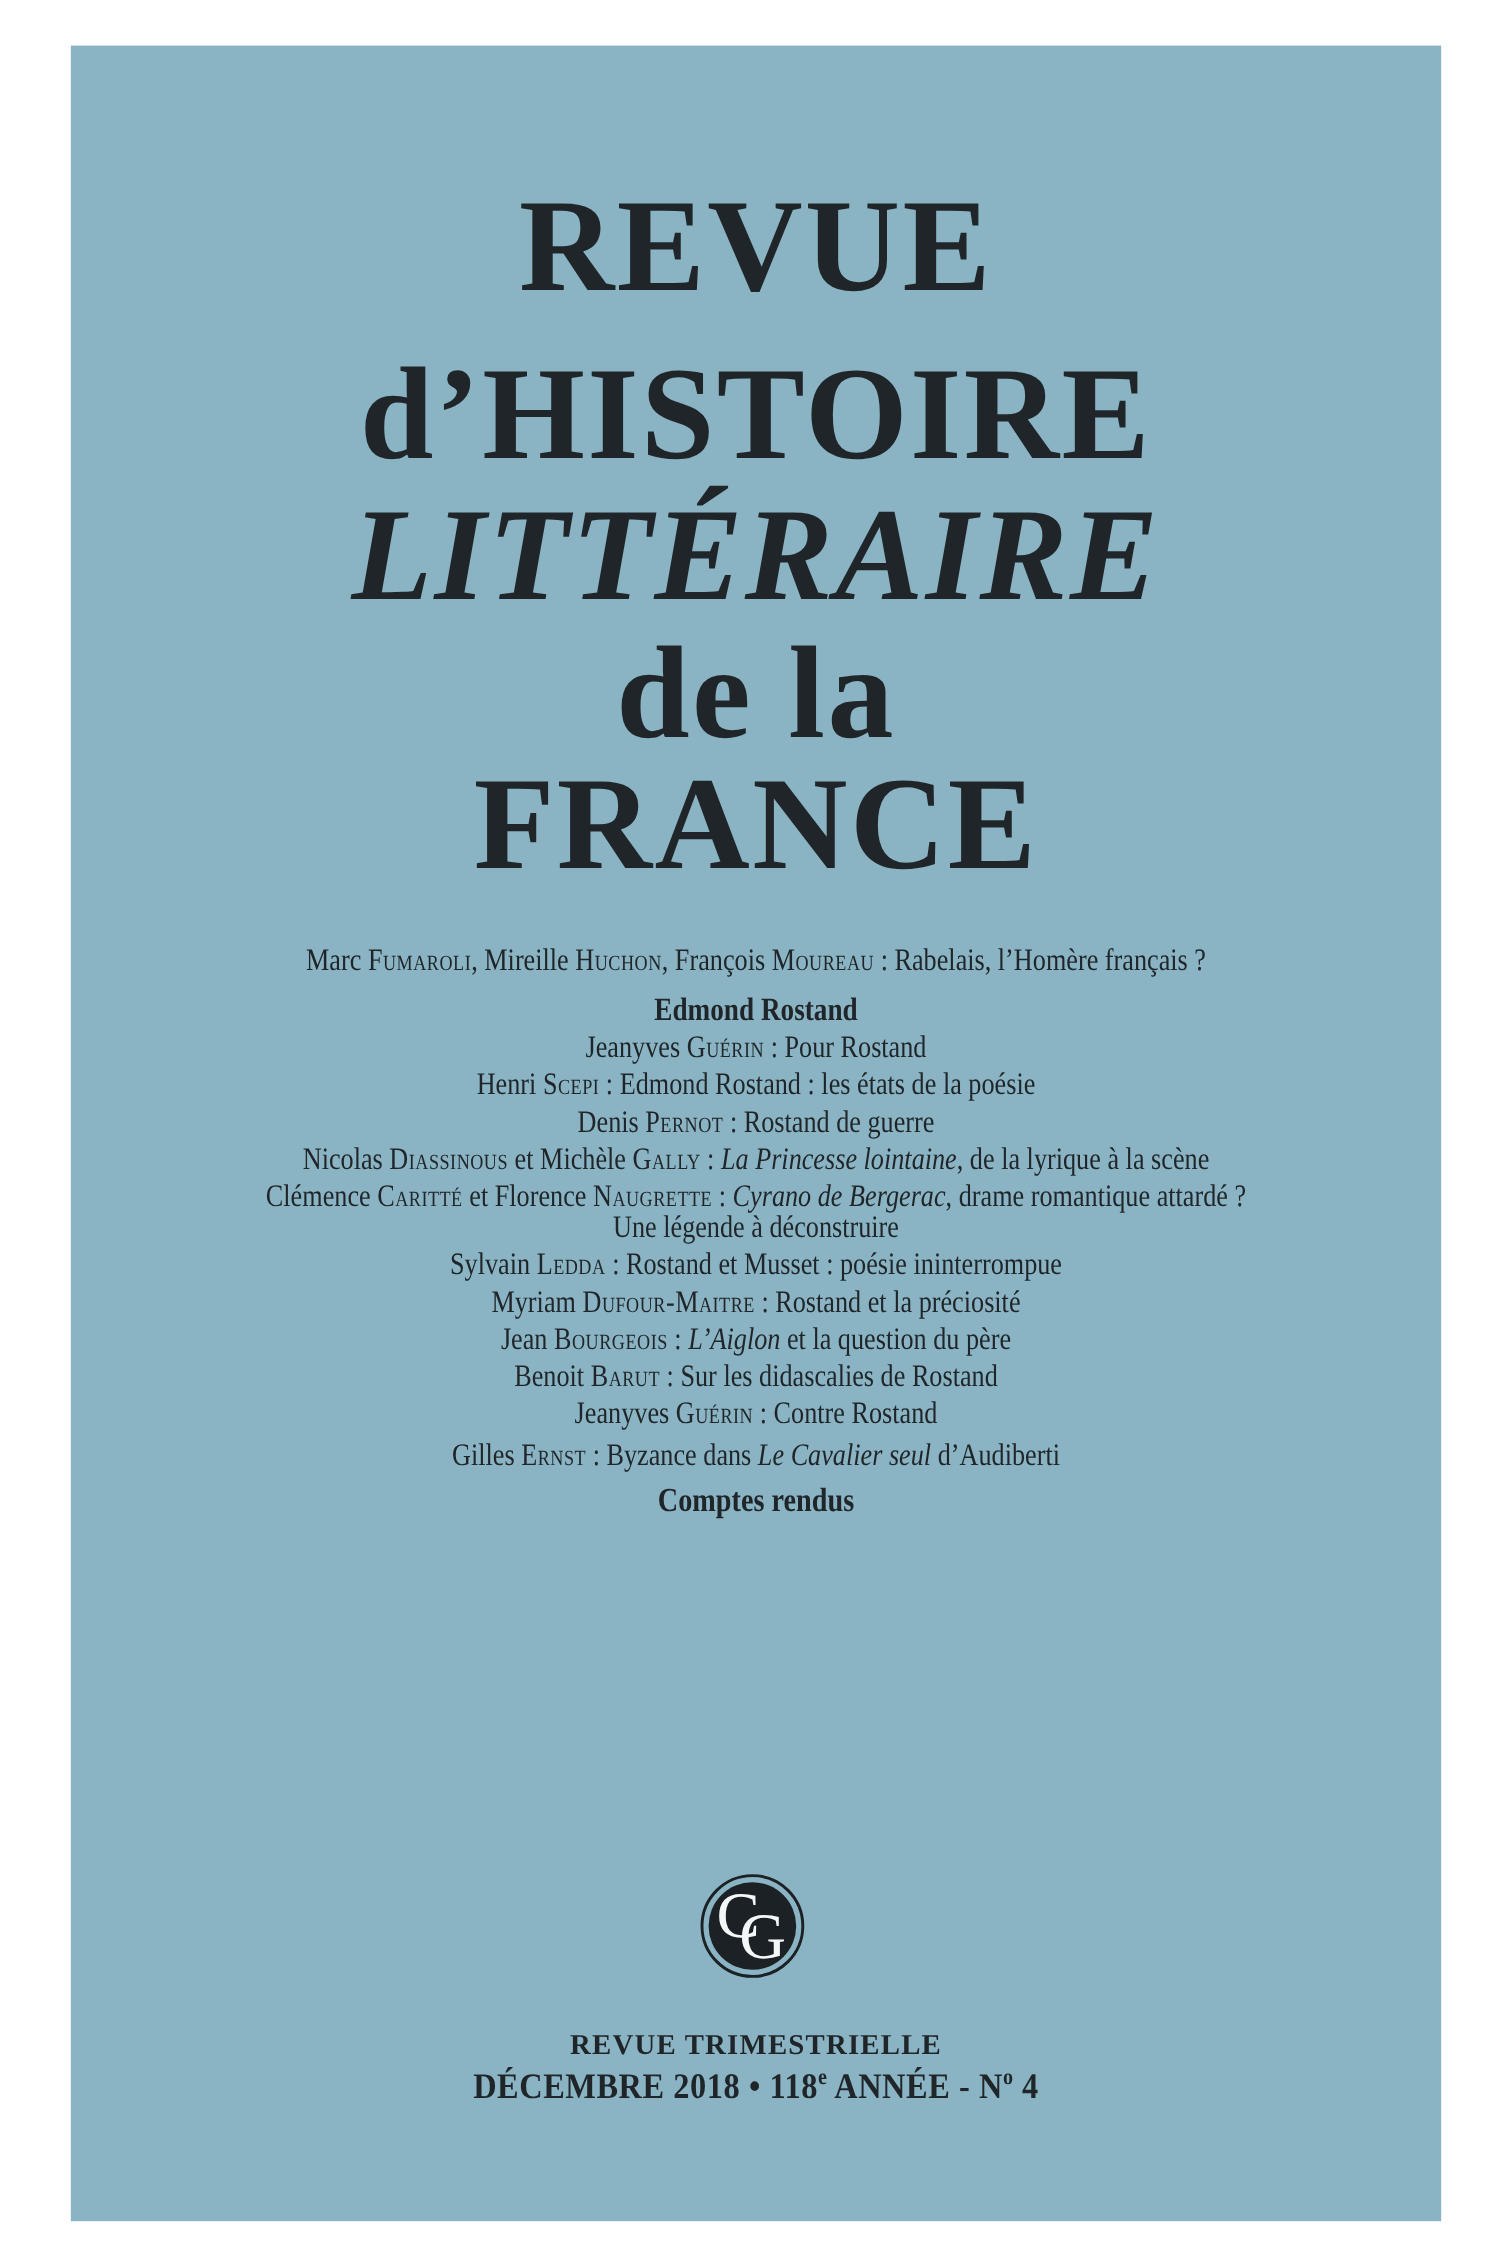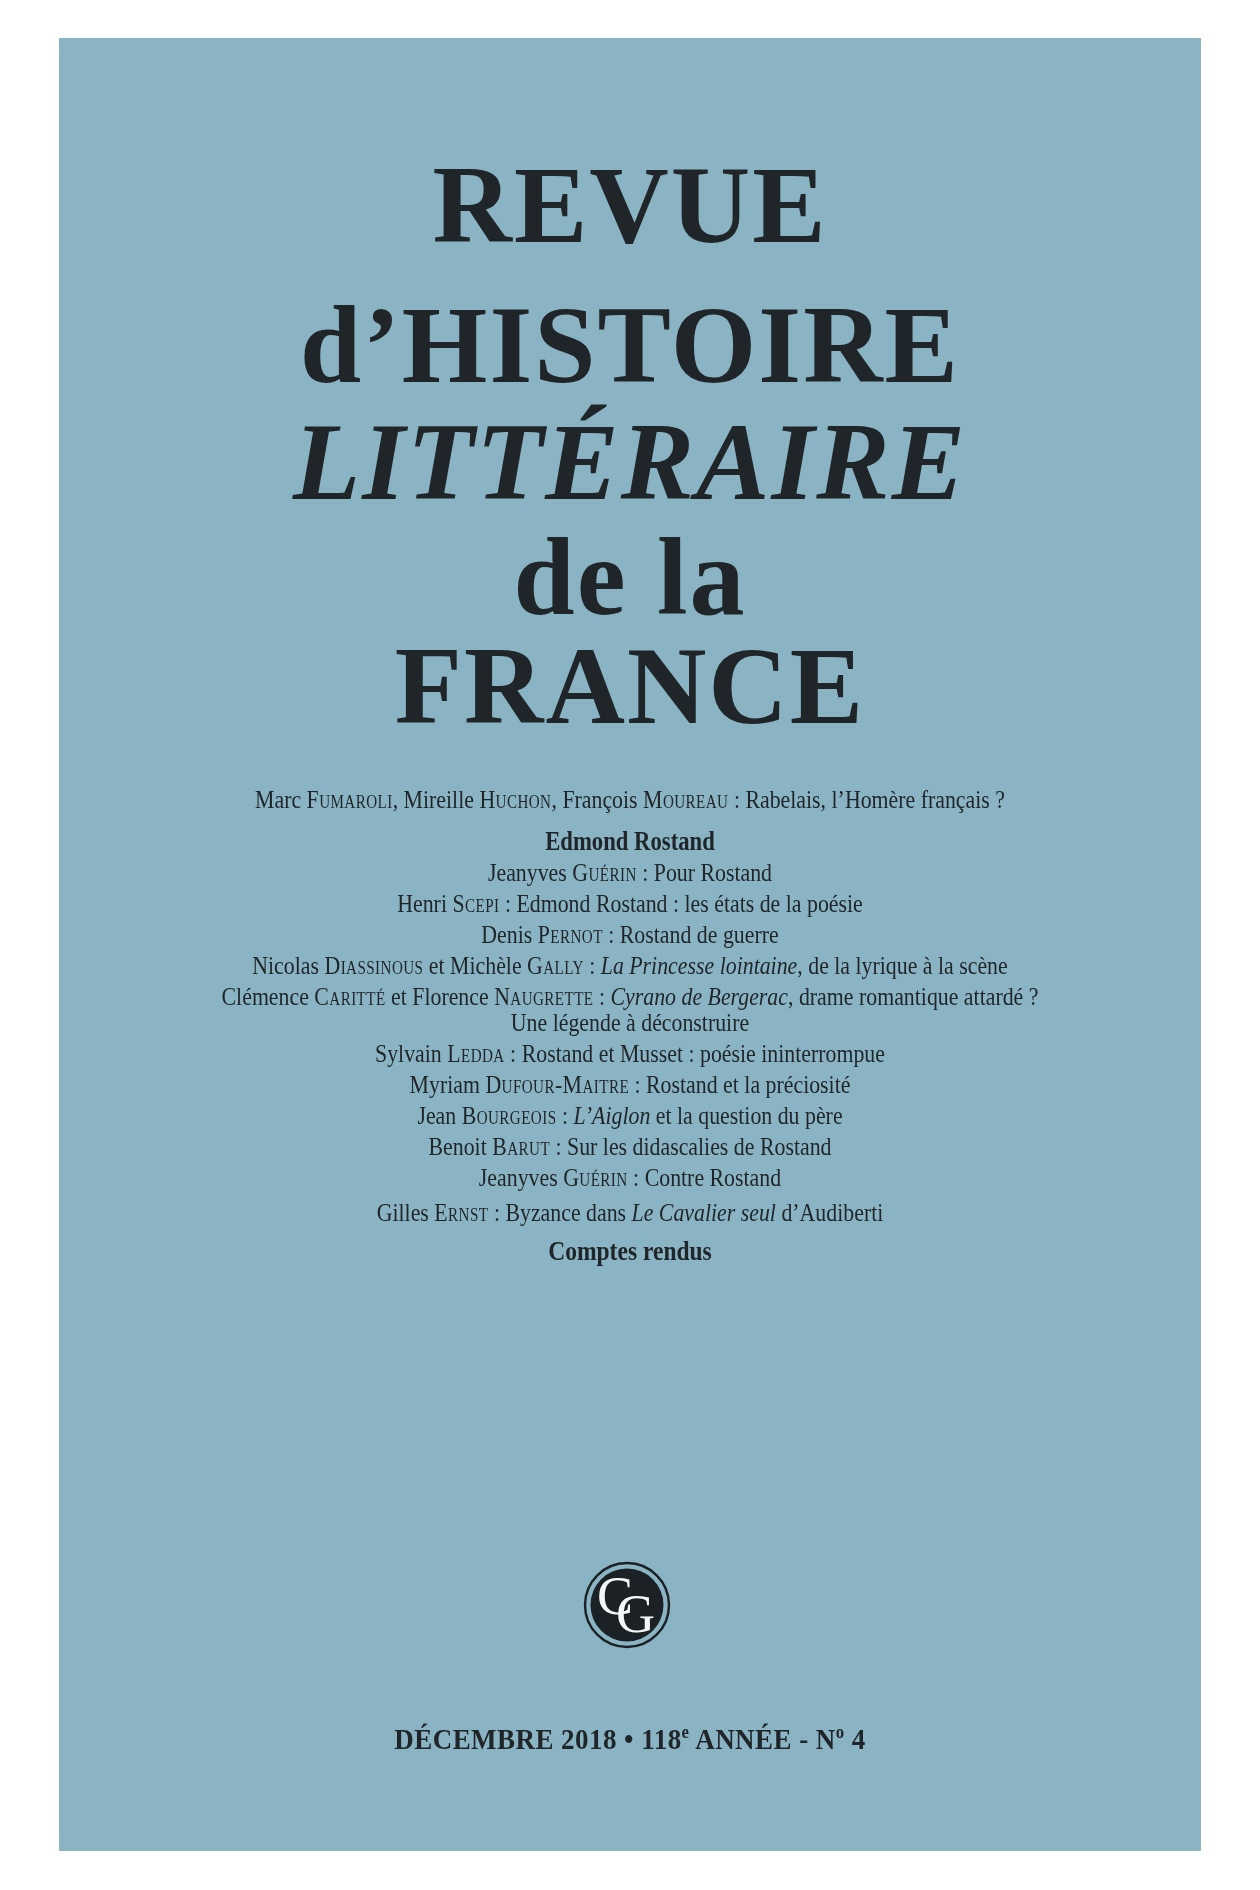--- a/index.html
+++ b/index.html
@@ -98,16 +98,17 @@
 
   <div class="logo">
     <svg width="88" height="88" viewBox="0 0 88 88">
       <circle cx="44" cy="44" r="42" fill="none" stroke="var(--logo_disc)" stroke-width="2.4"></circle>
       <circle cx="44" cy="44" r="36.5" fill="var(--logo_disc)"></circle>
       <text x="14" y="53" font-family="Liberation Serif, serif" font-size="54" fill="var(--logo_letters)">C</text>
       <text x="33" y="71" font-family="Liberation Serif, serif" font-size="54" fill="var(--logo_letters)">G</text>
     </svg>
   </div>
 
+  <div class="footer-line f1">REVUE TRIMESTRIELLE</div>
   <div class="footer-line f2">
       <div class="line"><span>DÉCEMBRE 2018 • 118</span><span class="sup">e</span><span> ANNÉE - N</span><span class="sup">o</span><span> 4</span></div>
     </div>
 </div>
 
 </body></html>

